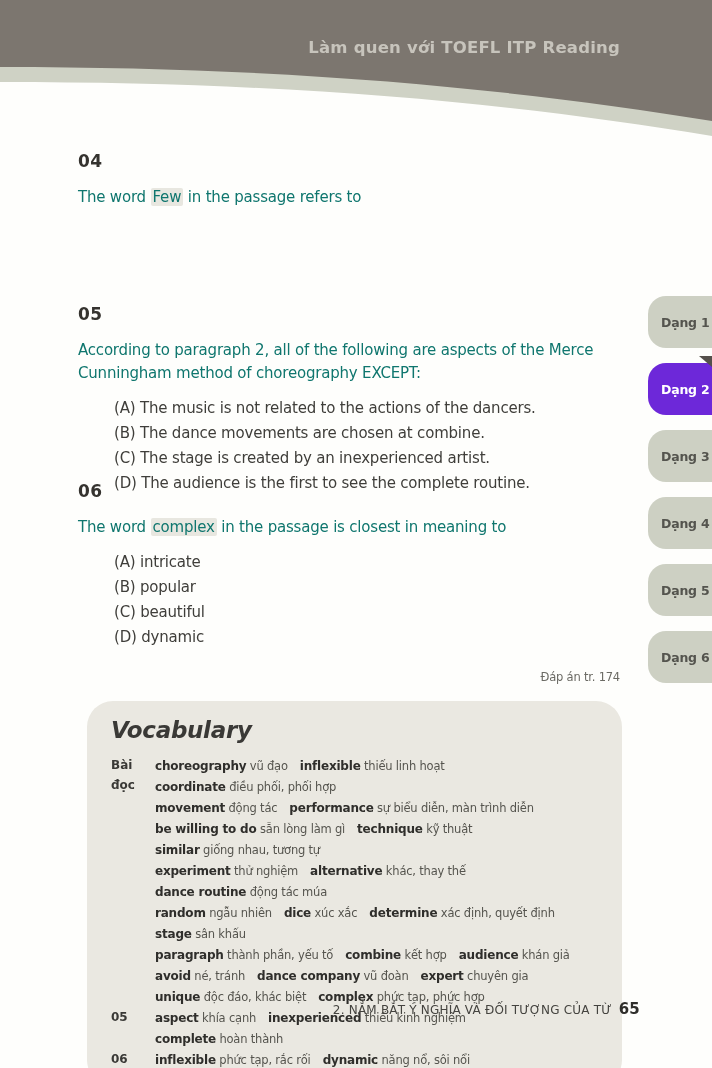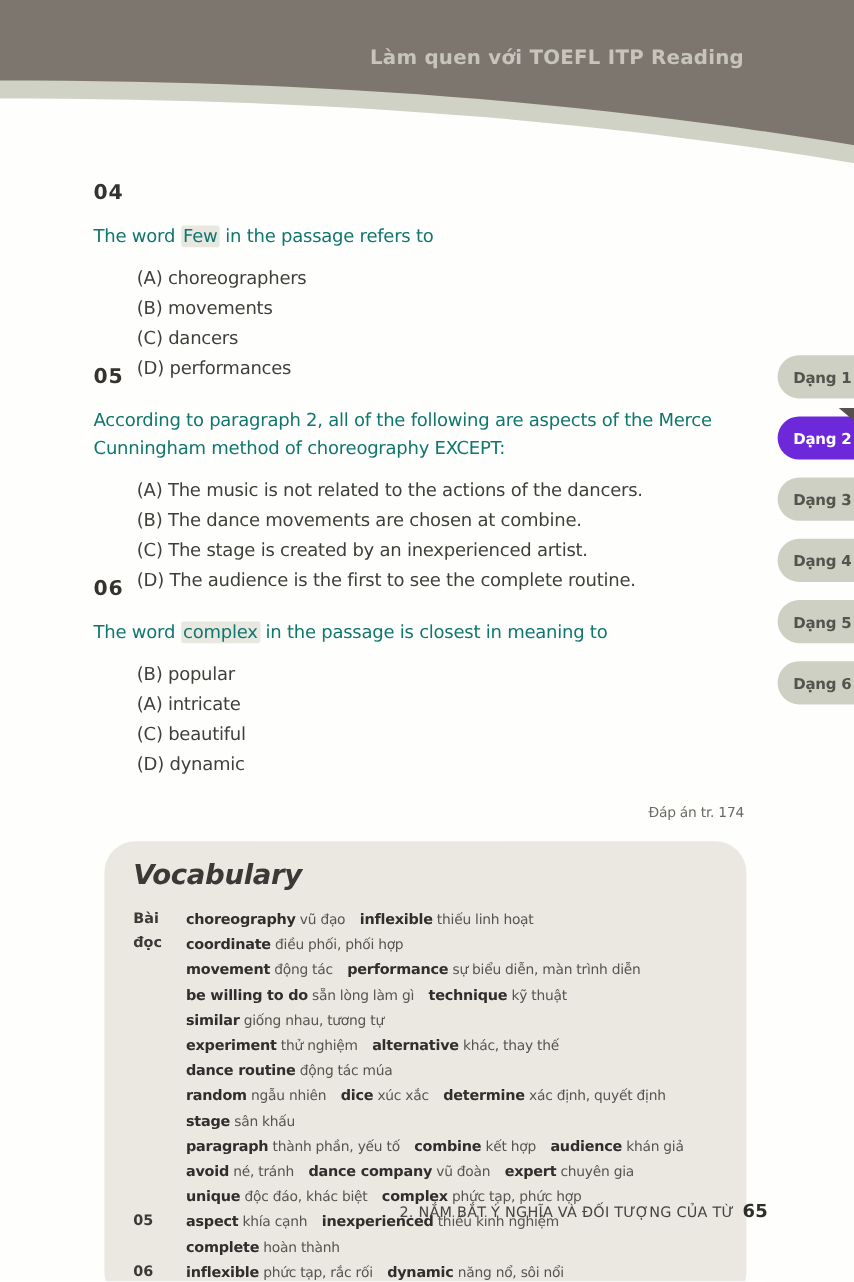--- a/index.html
+++ b/index.html
@@ -11,21 +11,21 @@
   }
   
   .banner-svg{position:absolute;top:0;left:0;display:block;}
   .banner-title{
     position:absolute;top:38px;right:92px;
     font-size:16.5px;font-weight:bold;color:#c7c4bc;letter-spacing:.2px;
   }
   
   .tabs{position:absolute;top:296px;right:0;display:flex;flex-direction:column;gap:15px;}
   .tab{
-    position:relative;width:64px;height:36px;
+    position:relative;width:64px;height:52px;
     background:#cdd0c3;border-radius:18px 0 0 18px;
     display:flex;align-items:center;padding-left:13px;box-sizing:border-box;
     font-size:12.5px;font-weight:bold;color:#54544e;letter-spacing:-0.2px;
   }
   .tab.active{background:#6d28d9;color:#ffffff;}
   .tab.active::after{
     content:'';position:absolute;right:0;top:-7px;
     border-style:solid;border-width:0 13px 11px 0;
     border-color:transparent #55504b transparent transparent;
   }
@@ -96,47 +96,41 @@
       <div class="tab">Dạng 5</div>
       <div class="tab">Dạng 6</div>
     </div>
 
   <div class="questions">
       <div class="q q1">
         <div class="qhead">
           <span class="qnum">04</span>
           <span class="qtext">The word <span class="hl">Few</span> in the passage refers to</span>
         </div>
-        <div class="opts">
-          <div class="opt">(A) choreographers</div>
-          <div class="opt">(B) movements</div>
-          <div class="opt">(C) dancers</div>
-          <div class="opt">(D) performances</div>
-        </div>
       </div>
       <div class="q q2">
         <div class="qhead">
           <span class="qnum">05</span>
           <span class="qtext">According to paragraph 2, all of the following are aspects of the Merce Cunningham method of choreography EXCEPT:</span>
         </div>
         <div class="opts">
           <div class="opt">(A) The music is not related to the actions of the dancers.</div>
           <div class="opt">(B) The dance movements are chosen at combine.</div>
           <div class="opt">(C) The stage is created by an inexperienced artist.</div>
           <div class="opt">(D) The audience is the first to see the complete routine.</div>
         </div>
       </div>
       <div class="q q3">
         <div class="qhead">
           <span class="qnum">06</span>
           <span class="qtext">The word <span class="hl">complex</span> in the passage is closest in meaning to</span>
         </div>
         <div class="opts">
+          <div class="opt">(A) intricate</div>
           <div class="opt">(B) popular</div>
-          <div class="opt">(A) intricate</div>
           <div class="opt">(C) beautiful</div>
           <div class="opt">(D) dynamic</div>
         </div>
       </div>
     </div>
 
   <div class="answer-ref">Đáp án tr. 174</div>
 
   <div class="vocab">
     <div class="vocab-title">Vocabulary</div>

